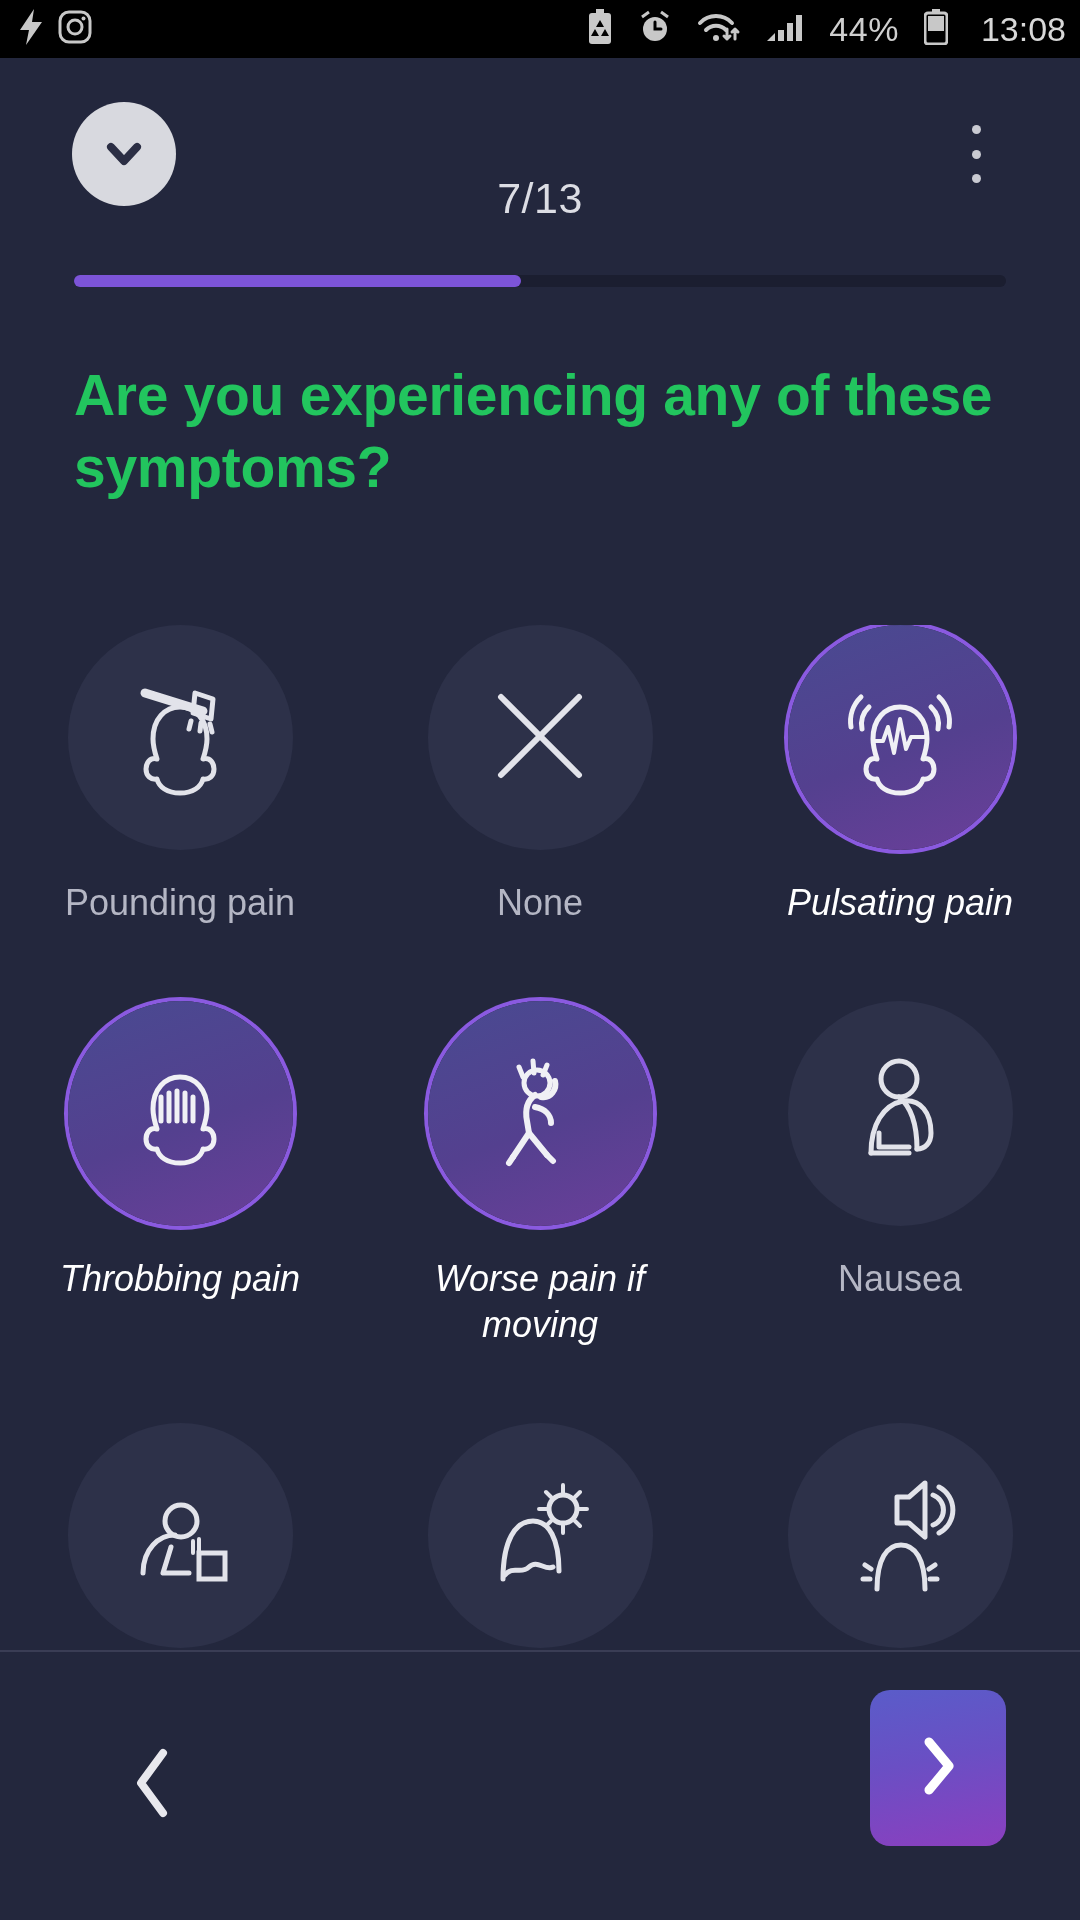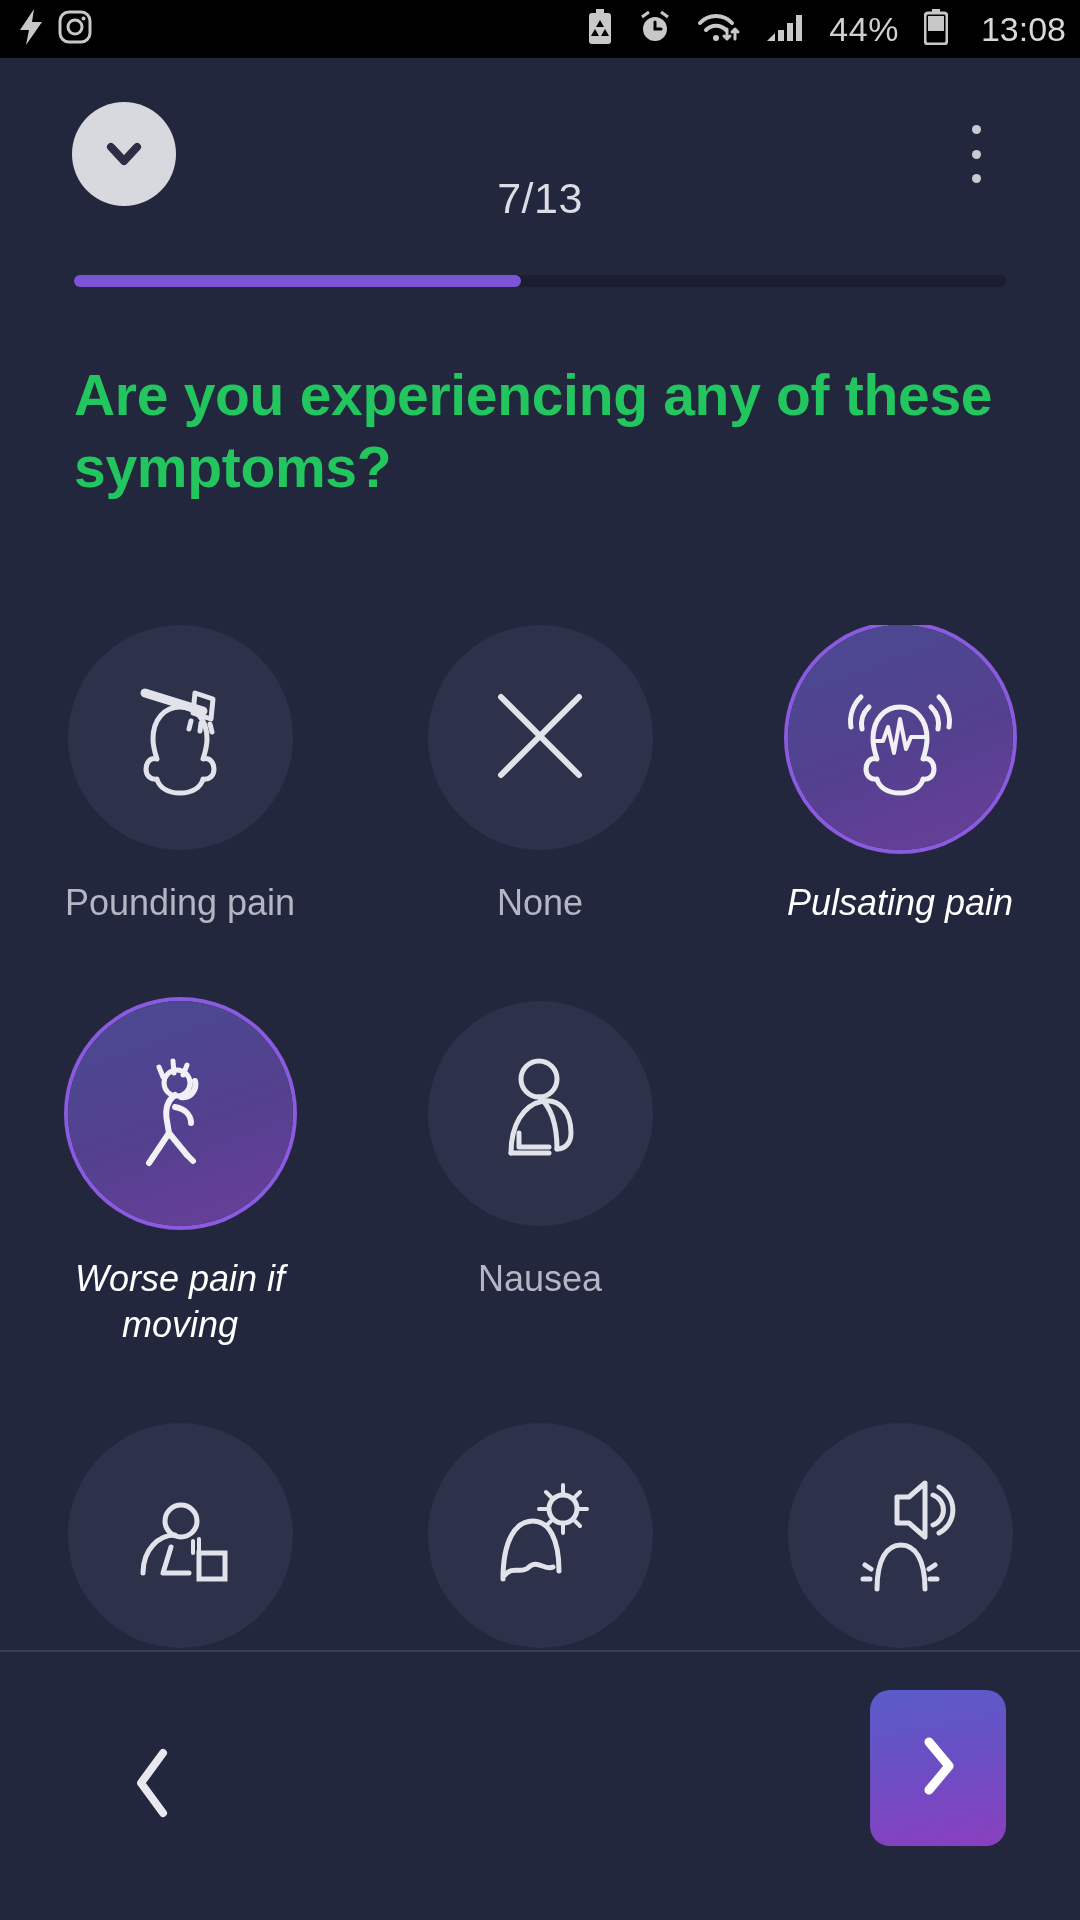--- a/index.html
+++ b/index.html
@@ -261,20 +261,34 @@
             <path d="M104 26 A34 34 0 0 1 114 56" stroke="#f0f0f5" stroke-width="5" fill="none" stroke-linecap="round"></path>
             <path d="M96 36 A24 24 0 0 1 103 58" stroke="#f0f0f5" stroke-width="5" fill="none" stroke-linecap="round"></path>
           </svg>
         </span>
       </div>
       <div class="opt-label selected">Pulsating pain</div>
     </div>
   </div>
 
   <div class="row row2">
+    <div class="cell">
+      <div class="bubble selected">
+        <span>
+          <svg width="130" height="130" viewBox="0 0 130 130">
+            <path d="M38 62 C38 42 50 30 65 30 C80 30 92 42 92 62 C92 70 90 76 88 82
+                     C95 80 99 86 99 92 C99 99 94 103 88 102 C86 110 78 116 65 116
+                     C52 116 44 110 42 102 C36 103 31 99 31 92 C31 86 35 80 42 82
+                     C40 76 38 70 38 62 Z" stroke="#f0f0f5" stroke-width="5" fill="none" stroke-linejoin="round"></path>
+            <path d="M46 50 V74 M54 46 V74 M62 44 V74 M70 46 V74 M78 50 V74" stroke="#f0f0f5" stroke-width="5" stroke-linecap="round"></path>
+          </svg>
+        </span>
+      </div>
+      <div class="opt-label selected">Throbbing pain</div>
+    </div>
 
     <div class="cell">
       <div class="bubble selected">
         <span>
           <svg width="130" height="130" viewBox="0 0 130 130">
             <circle cx="62" cy="36" r="13" stroke="#f0f0f5" stroke-width="5" fill="none"></circle>
             <path d="M44 20 L48 30 M58 14 L59 26 M72 18 L68 28" stroke="#f0f0f5" stroke-width="5" stroke-linecap="round"></path>
             <path d="M60 48 C52 54 50 64 52 74 L54 86" stroke="#f0f0f5" stroke-width="6" fill="none" stroke-linecap="round"></path>
             <path d="M66 50 C76 52 82 42 80 34" stroke="#f0f0f5" stroke-width="6" fill="none" stroke-linecap="round"></path>
             <path d="M60 60 C70 62 76 68 76 76" stroke="#f0f0f5" stroke-width="6" fill="none" stroke-linecap="round"></path>

